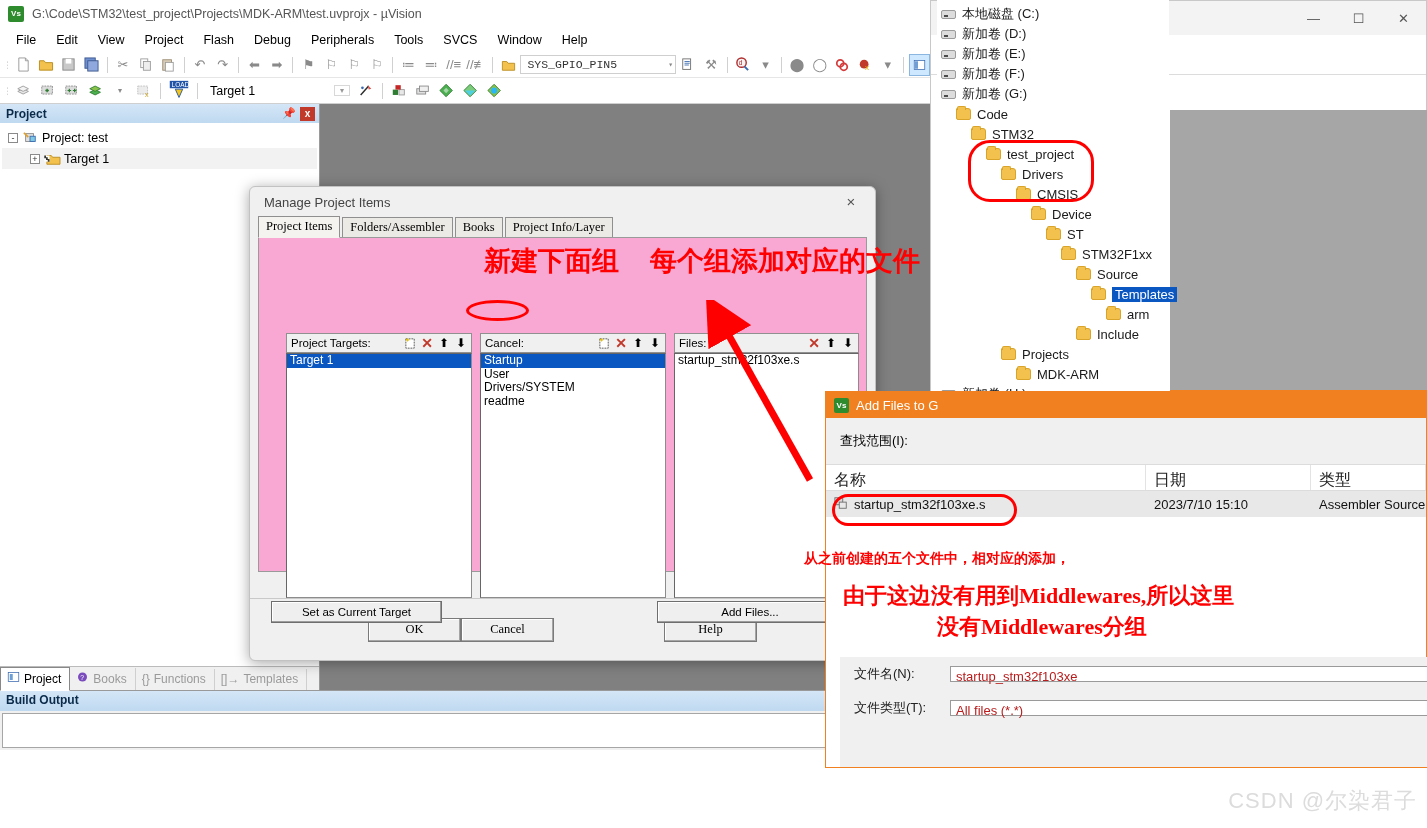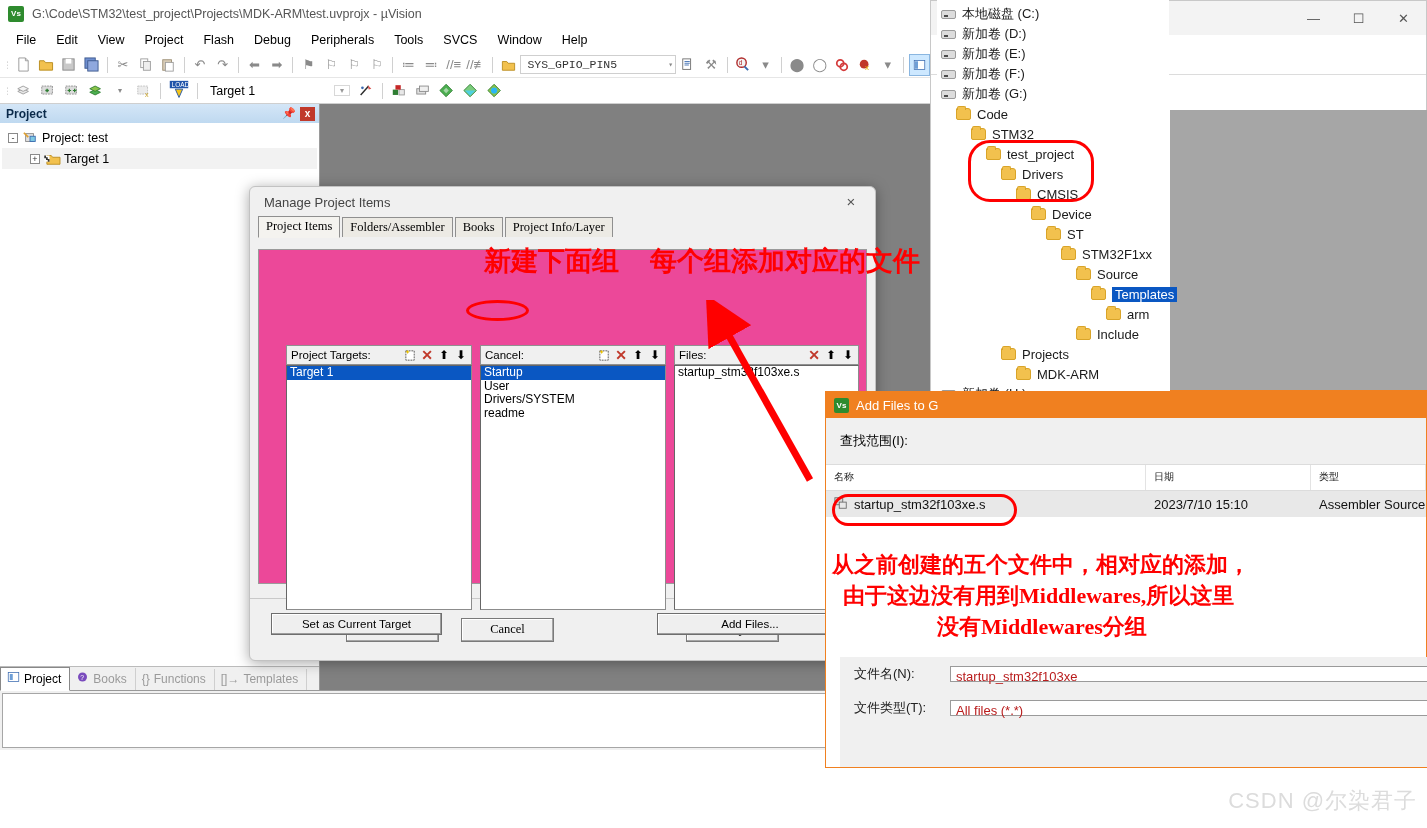--- a/index.html
+++ b/index.html
@@ -122,23 +122,22 @@
   .mgr-title { height:30px; display:flex; align-items:center; justify-content:space-between;
                padding:0 6px 0 14px; font-size:13px; color:#444; }
   .mgr-close { width:36px; height:26px; text-align:center; line-height:26px; color:#555; font-size:15px; }
   .mgr-inner { flex:1; margin:0 8px 0 8px; position:relative; }
   .tabstrip { display:flex; align-items:flex-end; height:20px; font-family:"Liberation Serif", serif; font-size:12.5px;}
   .tab { border:1px solid #8f8f8f; border-bottom:none; background:#eceae4; padding:2px 7px 2px 7px;
          margin-right:2px; color:#000; }
   .tab.active { background:#f4f3ef; border-bottom:1px solid #f4f3ef; position:relative; z-index:2;
                 padding-bottom:3px; margin-bottom:-1px;}
   .tabpanel {
-    border:1px solid #9a9a9a; background:#ec4899; height:335px; position:relative;
+    border:1px solid #9a9a9a; background:#f9a8d4; height:335px; position:relative;
     padding:8px;
-    margin-top:12px;
   }
   .cols { display:flex; gap:8px; position:absolute; left:27px; top:95px; }
   .col { width:186px; }
   .col.files { width:185px; }
   .colhead {
     height:20px; border:1px solid #909090; background:#f0f0f0;
     display:flex; align-items:center; justify-content:space-between; padding:0 2px 0 4px;
     font-size:11.5px; color:#000;
   }
   .colhead .tools { display:flex; gap:1px; align-items:center; }
@@ -150,21 +149,21 @@
   .li { height:13.5px; line-height:13.5px; padding:0 3px; white-space:nowrap; }
   .li.sel { background:#0a57c2; color:#fff; }
   .btnrow { position:absolute; left:12px; top:363px; width:572px; display:flex; }
   .btn {
     border:1px solid #6e6e6e; background:#efefef; font-size:11.5px;
     height:22px; display:flex; align-items:center; justify-content:center;
     box-shadow: inset -1px -1px 0 #9d9d9d, inset 1px 1px 0 #fff;
   }
   .mgr-footer {
     height:62px; border-top:1px solid #c9c9c9; margin-top:4px;
-    display:flex; align-items:center; justify-content:center; gap:22px;
+    display:flex; align-items:center; justify-content:center; 
     font-family:"Liberation Serif", serif;
   }
   .fbtn { width:93px; height:24px; border:1px solid #7a7a7a; background:#efefef;
           font-size:12.5px; display:flex;align-items:center;justify-content:center;
           box-shadow: inset -1px -1px 0 #a5a5a5, inset 1px 1px 0 #fff; }
 
   
   .redtext {
     position:absolute; color:#f00; font-weight:bold; white-space:nowrap;
     font-family:"Liberation Serif","DejaVu Serif",serif;
@@ -205,21 +204,21 @@
   #addfiles {
     position:absolute; left:825px; top:391px; width:602px; height:377px;
     background:#fff; border:1px solid #f08020;
   }
   .af-title { height:26px; background:#f08020; display:flex; align-items:center; gap:7px; padding-left:8px;
               color:#fff; font-size:13px; }
   .af-title .lg { width:15px;height:15px; background:#2e8b2e; color:#fff; font-size:8px; font-weight:bold;
                   text-align:center; line-height:15px; border-radius:2px;}
   .af-row { display:flex; align-items:center; height:46px; padding-left:14px; font-size:13px; color:#000000;
             background:#f0f0f0; }
-  .af-listhdr { height:27px; display:flex; font-size:10px; color:#222; background:#fff;
+  .af-listhdr { height:27px; display:flex; font-size:16px; color:#222; background:#fff;
                 border-top:1px solid #dcdcdc; border-bottom:1px solid #dcdcdc;}
   .af-listhdr div { padding:5px 0 0 8px; border-right:1px solid #e3e3e3; }
   .af-filerow { height:26px; display:flex; align-items:center; background:#e8e8e8; font-size:13px; color:#111;}
   .af-filerow div { padding-left:8px; }
   .af-bottom { position:absolute; left:14px; bottom:0; width:100%; height:110px; background:#f0f0f0; }
   .af-frow { display:flex; align-items:center; height:34px; padding-left:14px; gap:10px; }
   .af-label { width:86px; font-size:13px; color:#222; }
   .af-input { flex:1; height:16px; border:1px solid #9a9a9a; background:#fff; font-size:13px;
               padding:2px 5px; color:#b91c1c; }
 
@@ -501,20 +500,21 @@
         <div class="ptab">
           <span>[]→</span>
           <span>Templates</span>
         </div>
       </div>
     </div>
     <div class="editor-area"></div>
   </div>
 
   <div class="build-out">
+    <div class="build-head">Build Output</div>
     <div class="build-body"></div>
   </div>
 </div>
 
 <div id="explorer">
   <div class="ex-title">
     <div class="ex-wbtn">—</div>
     <div class="ex-wbtn">☐</div>
     <div class="ex-wbtn">✕</div>
   </div>
@@ -801,17 +801,17 @@
       <marker id="ah" markerWidth="7" markerHeight="7" refX="2" refY="3.5" orient="auto">
     <polygon points="0 0, 7 3.5, 0 7" fill="#ff0000"></polygon>
       </marker>
     </defs>
   <line x1="110" y1="180" x2="23" y2="25" stroke="#ff0000" stroke-width="7" marker-end="url(#ah)"></line>
 </svg>
 
 <div class="rrect" style="left:968px; top:140px; width:126px; height:62px;"></div>
 <div class="rrect" style="left:832px; top:494px; width:185px; height:32px;"></div>
 
-<div class="redtext" style="left:832px; top:550px; font-size:22px;">从之前创建的五个文件中，相对应的添加，</div>
+<div class="redtext" style="left:804px; top:550px; font-size:14px;">从之前创建的五个文件中，相对应的添加，</div>
 <div class="redtext" style="left:843px; top:581px; font-size:22px;">由于这边没有用到Middlewares,所以这里</div>
 <div class="redtext" style="left:937px; top:612px; font-size:22px;">没有Middlewares分组</div>
 
 <div class="watermark">CSDN @尔染君子</div>
 
 </body></html>

